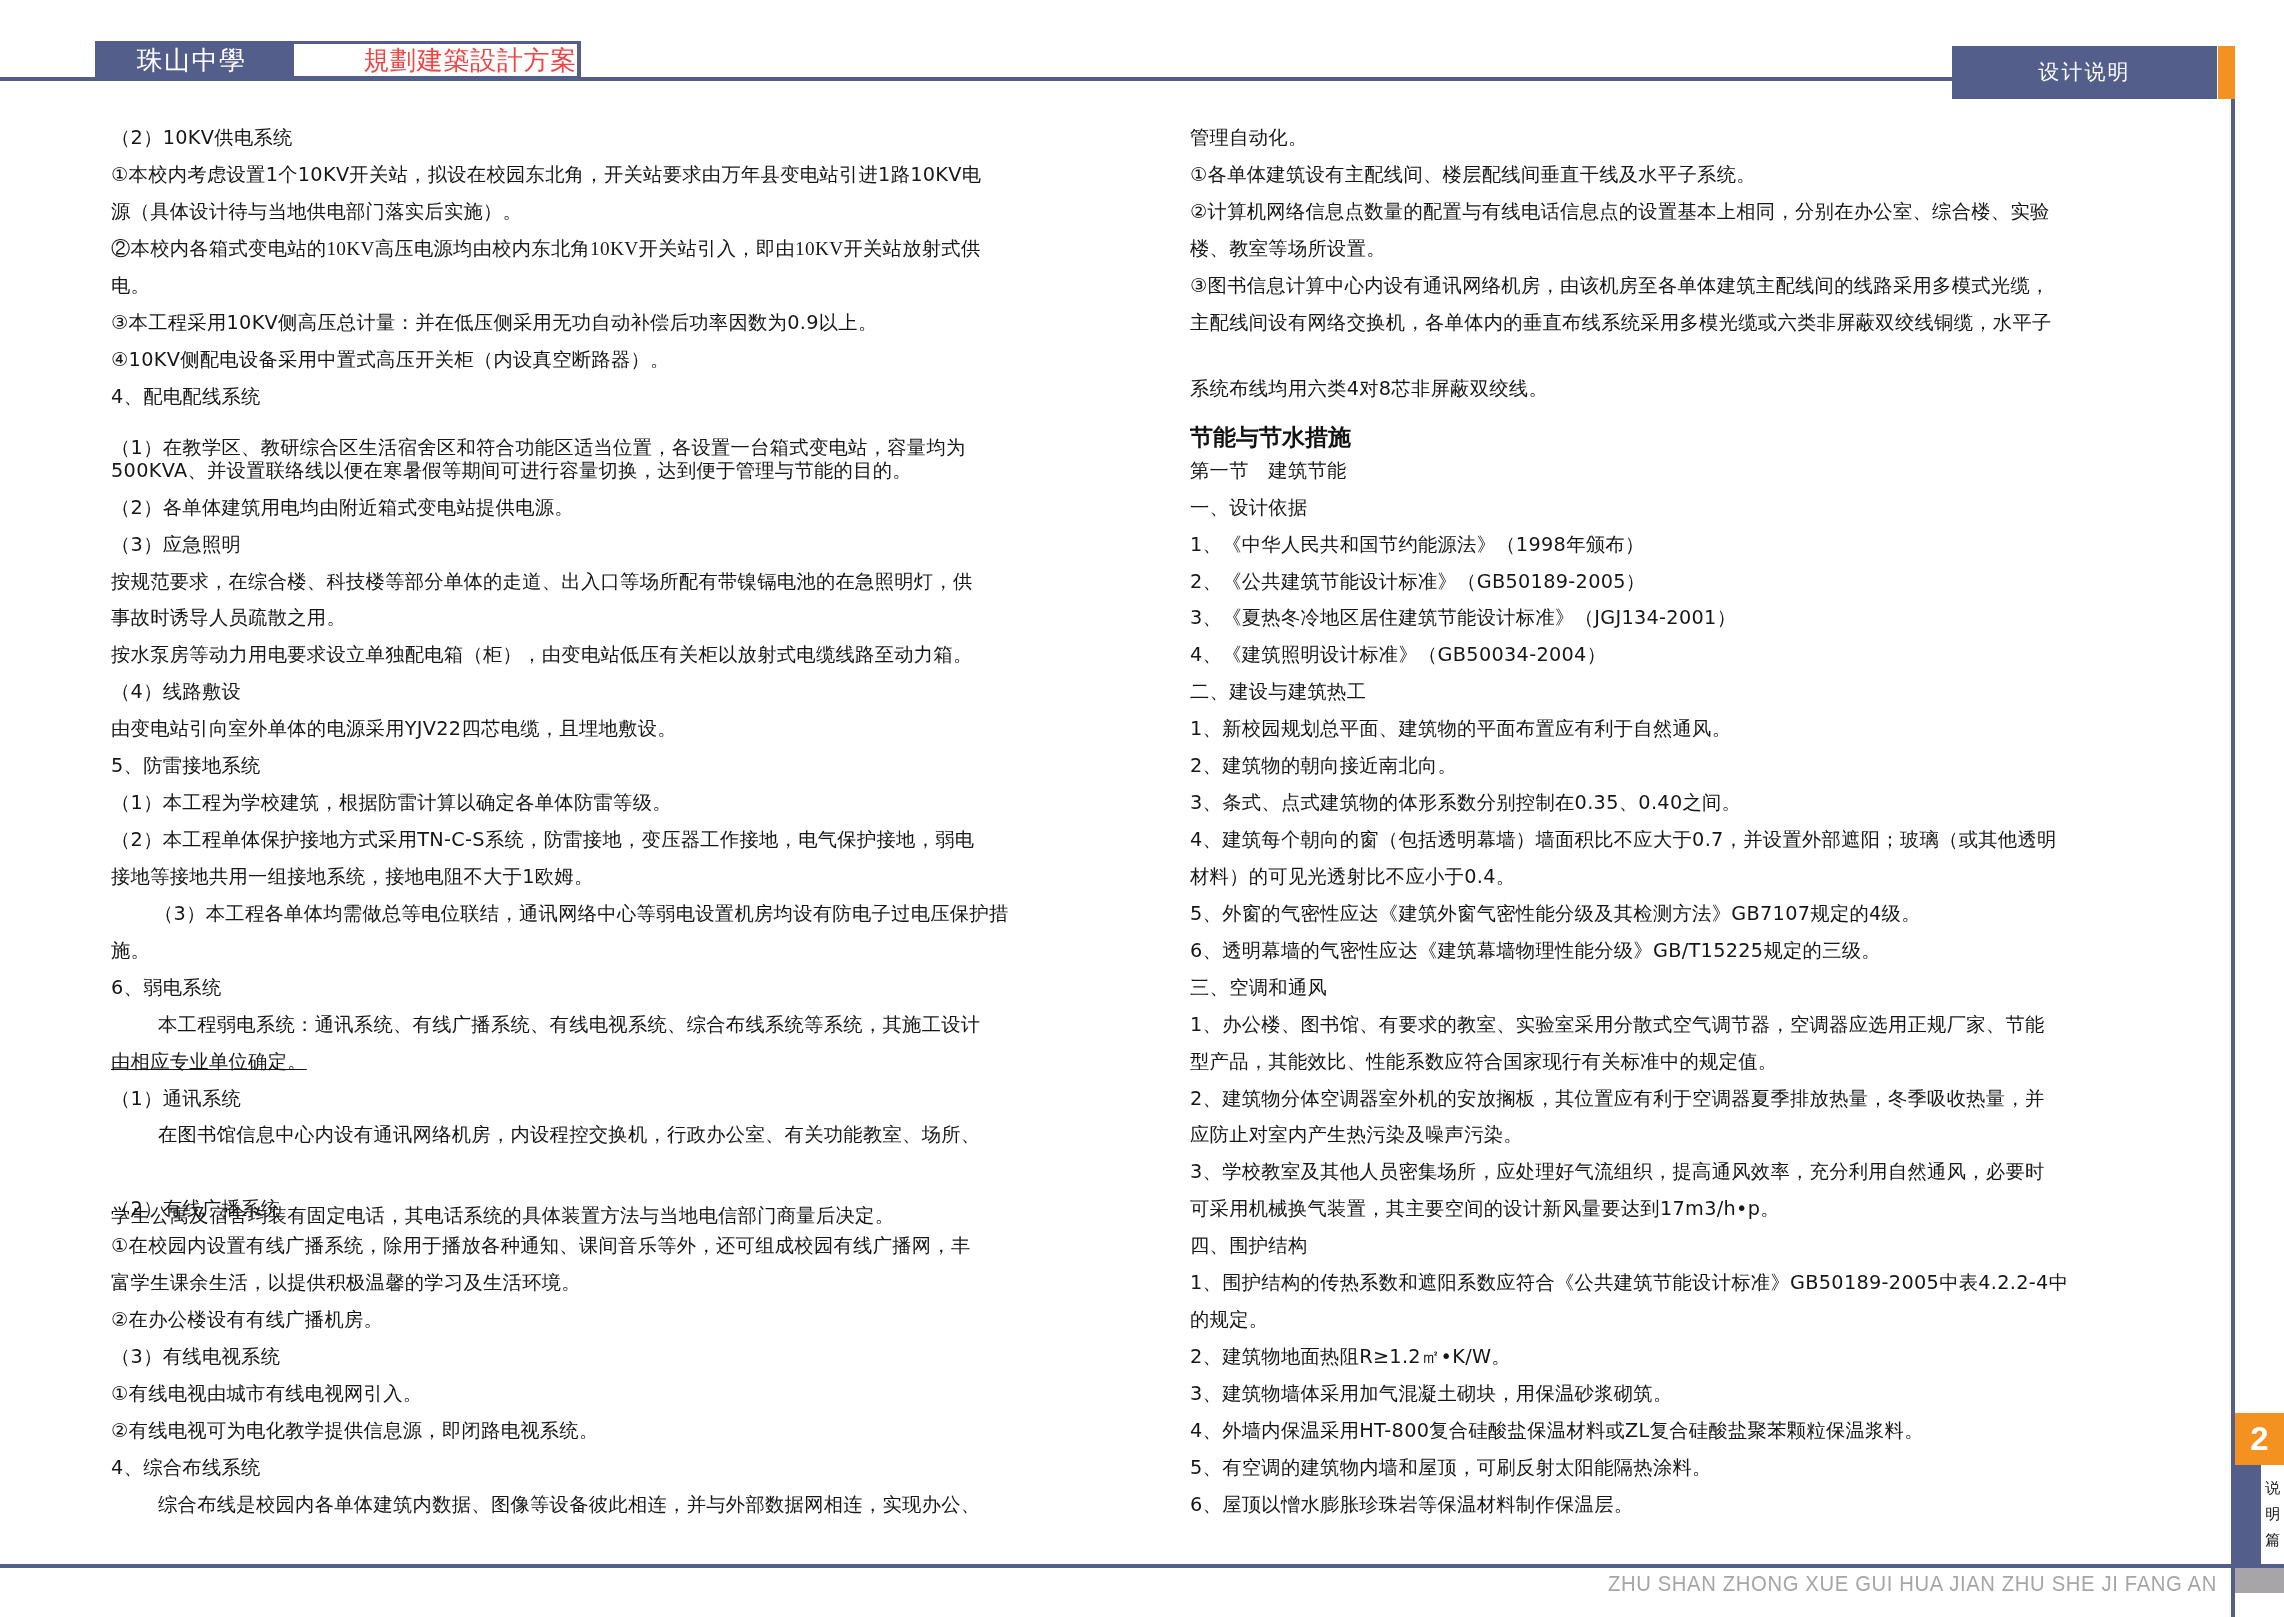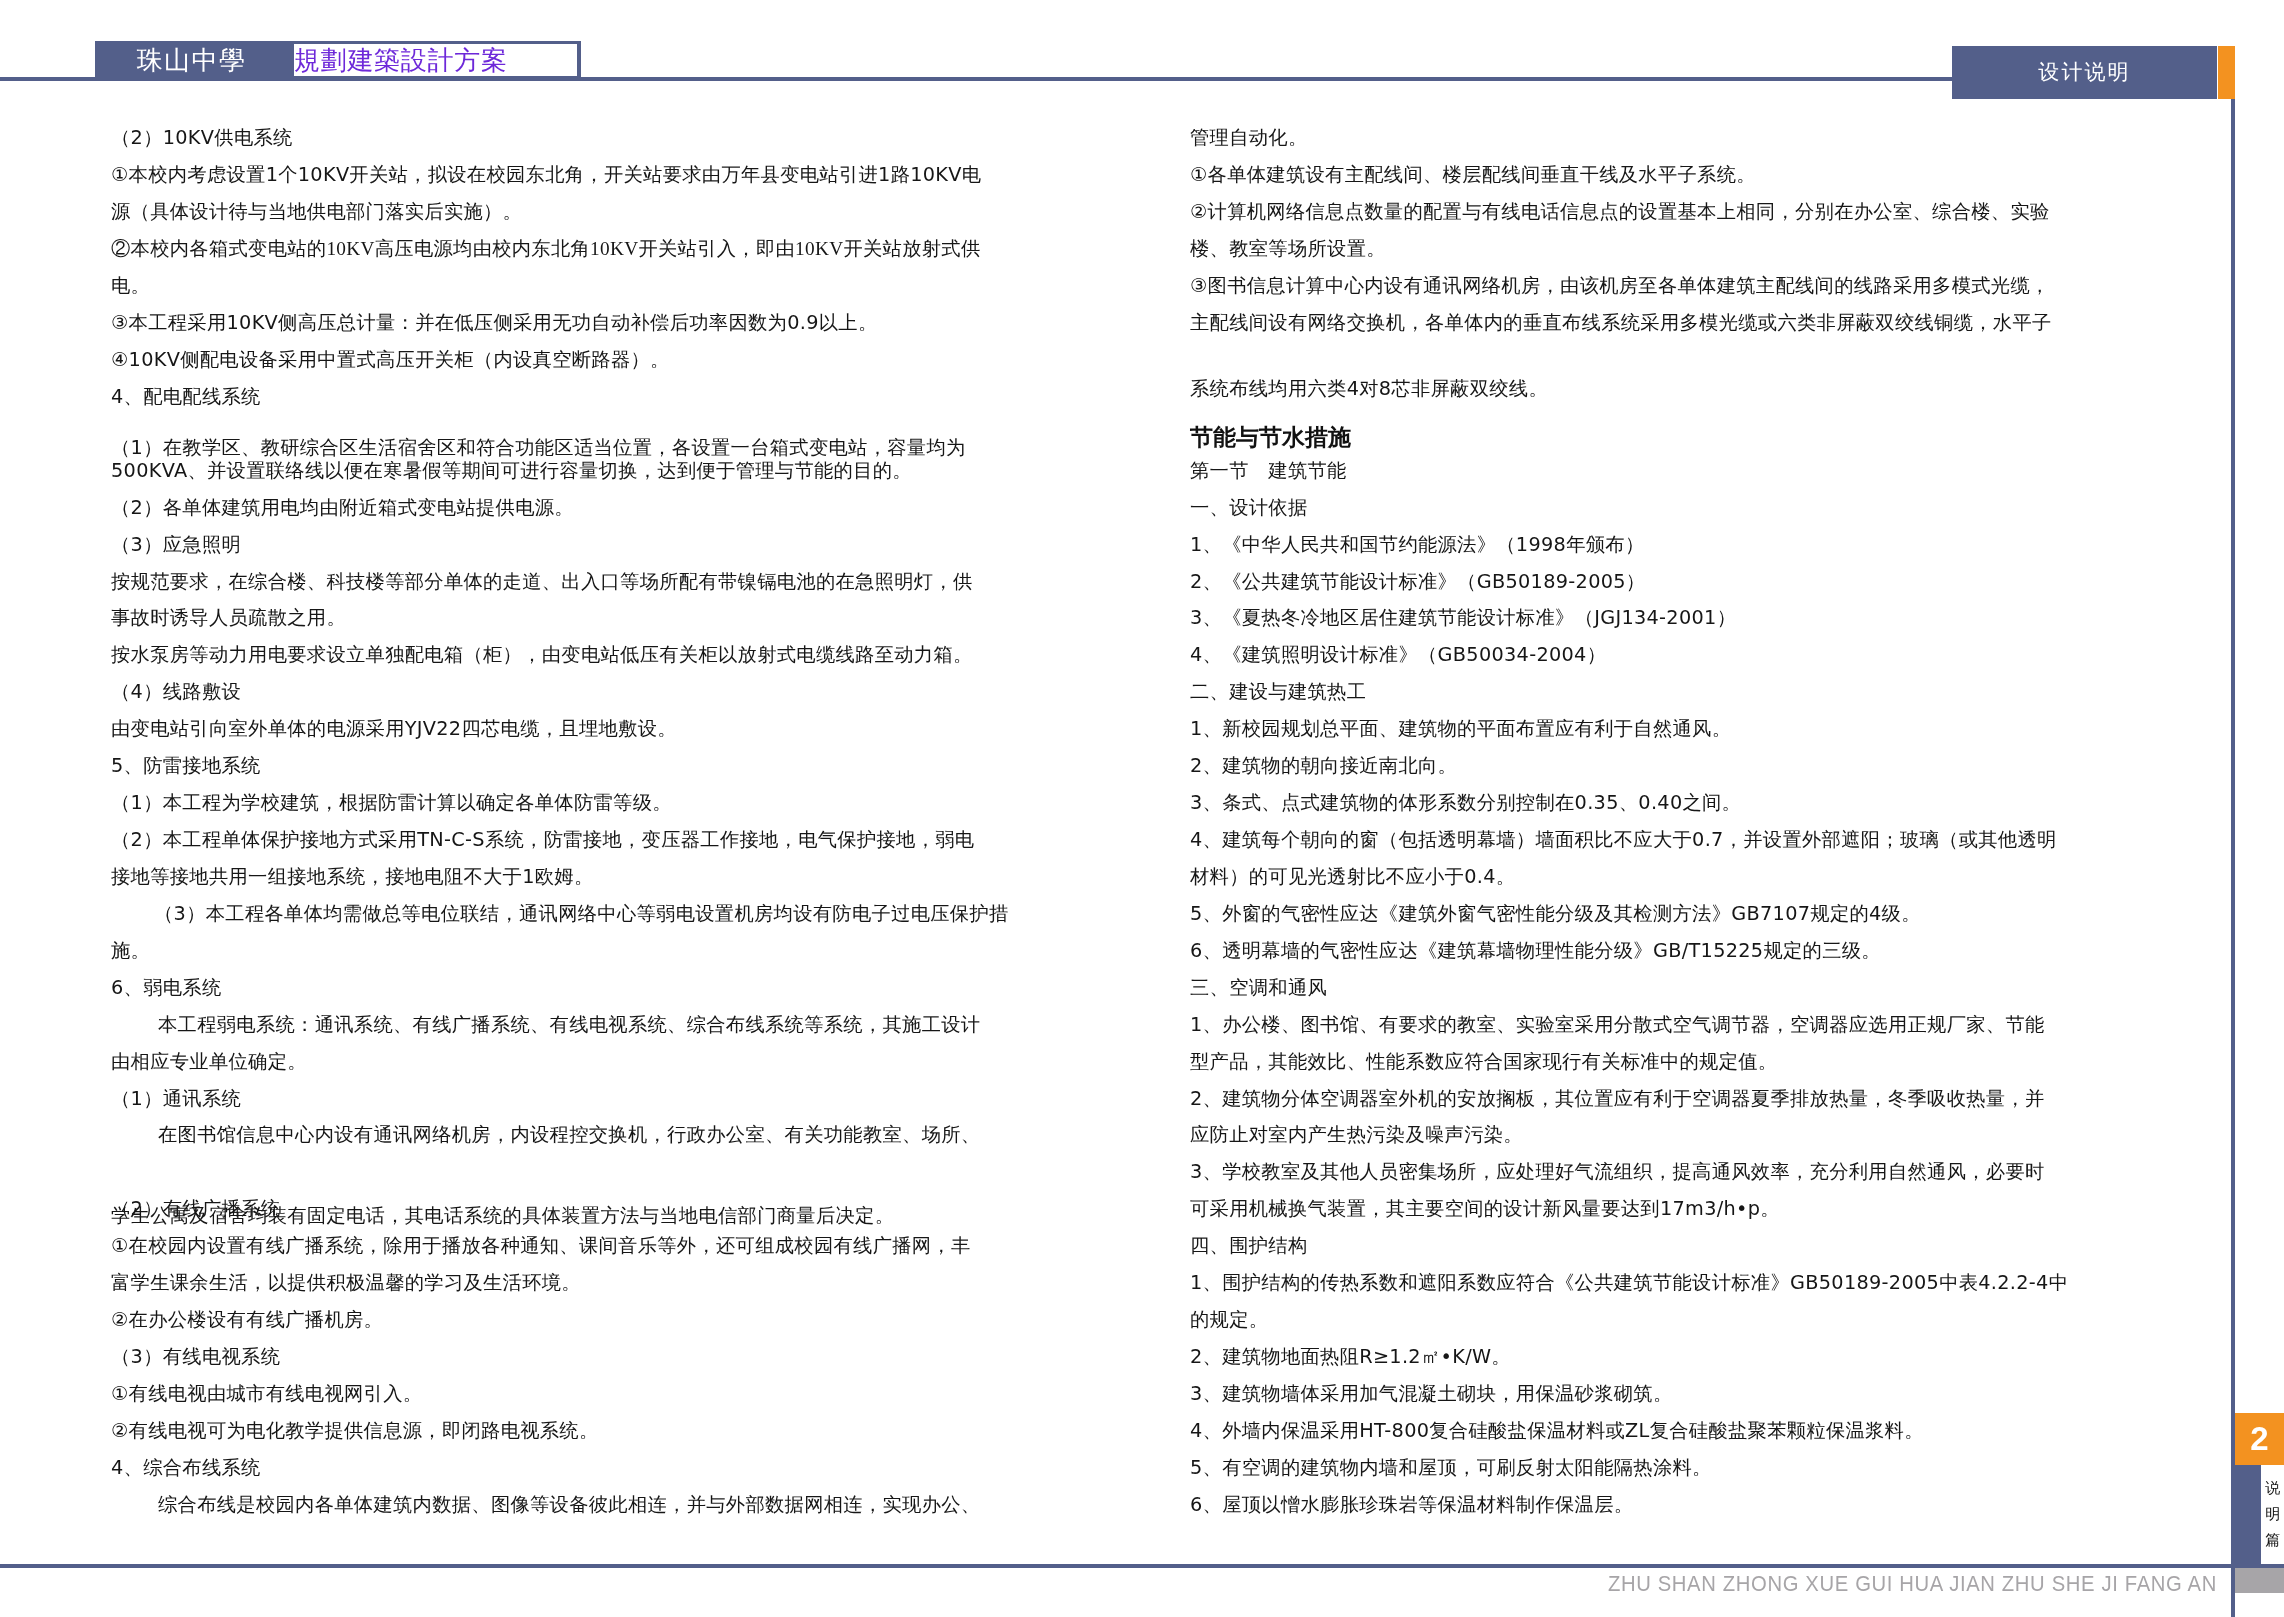--- a/index.html
+++ b/index.html
@@ -9,22 +9,22 @@
     font-family: "DejaVu Sans", "Liberation Sans", sans-serif;
     color: #111111;
   }
   .abs { position: absolute; }
   
   .top-rule { left: 0; top: 77px; width: 1955px; height: 4.1px; background: #535f8a; }
   .school-band { left: 95px; top: 41px; width: 486px; height: 38px; background: #535f8a; }
   .school-name { left: 95px; top: 41px; width: 193px; height: 38px; line-height: 38px; text-align: center;
     color: #ffffff; font-size: 26px; letter-spacing: 1.4px; }
   .title-box { left: 294px; top: 44px; width: 283px; height: 32px; background: #ffffff; }
-  .title-text { left: 294px; top: 44px; width: 283px; height: 32px; line-height: 32px; text-align: left;
-    color: #6d28d9; font-size: 26px; letter-spacing: 0.7px; }
+  .title-text { left: 294px; top: 44px; width: 283px; height: 32px; line-height: 32px; text-align: right;
+    color: #ef4444; font-size: 26px; letter-spacing: 0.7px; }
   .section-tab { left: 1952px; top: 46px; width: 265px; height: 53px; background: #535f8a; }
   .section-tab-text { left: 1952px; top: 46px; width: 265px; height: 53px; line-height: 53px; text-align: center;
     color: #ffffff; font-size: 21px; letter-spacing: 2.1px; }
   .section-accent { left: 2218px; top: 46px; width: 16.6px; height: 53px; background: #f39220; }
   .right-rule { left: 2231px; top: 99px; width: 4.1px; height: 1518px; background: #535f8a; }
   
   .bottom-rule { left: 0; top: 1564px; width: 2284px; height: 4.1px; background: #535f8a; }
   .footer-text { left: 1492px; top: 1570px; width: 725px; height: 28px; line-height: 28px; text-align: right;
     color: #a7a5a8; font-family: "Liberation Sans", sans-serif; font-size: 22px; letter-spacing: 0.7px;
     transform: scaleX(0.92); transform-origin: right center; }
@@ -73,21 +73,21 @@
     <div class="line" style="left: 111px; top: 680px;">（4）线路敷设</div>
     <div class="line" style="left: 111px; top: 717px;">由变电站引向室外单体的电源采用YJV22四芯电缆，且埋地敷设。</div>
     <div class="line" style="left: 111px; top: 754px;">5、防雷接地系统</div>
     <div class="line" style="left: 111px; top: 791px;">（1）本工程为学校建筑，根据防雷计算以确定各单体防雷等级。</div>
     <div class="line" style="left: 111px; top: 828px; text-align: right;">（2）本工程单体保护接地方式采用TN-C-S系统，防雷接地，变压器工作接地，电气保护接地，弱电</div>
     <div class="line" style="left: 111px; top: 865px;">接地等接地共用一组接地系统，接地电阻不大于1欧姆。</div>
     <div class="line" style="left: 111px; top: 902px; margin-left: 43px;">（3）本工程各单体均需做总等电位联结，通讯网络中心等弱电设置机房均设有防电子过电压保护措</div>
     <div class="line" style="left: 111px; top: 939px;">施。</div>
     <div class="line" style="left: 111px; top: 976px;">6、弱电系统</div>
     <div class="line indent" style="left: 111px; top: 1013px;">本工程弱电系统：通讯系统、有线广播系统、有线电视系统、综合布线系统等系统，其施工设计</div>
-    <div class="line" style="left: 111px; top: 1050px;">由相应专业单位确定。</div>
+    <div class="line" style="left: 111px; top: 1050px; text-decoration: underline;">由相应专业单位确定。</div>
     <div class="line" style="left: 111px; top: 1087px;">（1）通讯系统</div>
     <div class="line indent" style="left: 111px; top: 1123px;">在图书馆信息中心内设有通讯网络机房，内设程控交换机，行政办公室、有关功能教室、场所、</div>
     <div class="line" style="left: 111px; top: 1160px; margin-top: 44px;">学生公寓及宿舍均装有固定电话，其电话系统的具体装置方法与当地电信部门商量后决定。</div>
     <div class="line" style="left: 111px; top: 1197px;">（2）有线广播系统</div>
     <div class="line" style="left: 111px; top: 1234px;">①在校园内设置有线广播系统，除用于播放各种通知、课间音乐等外，还可组成校园有线广播网，丰</div>
     <div class="line" style="left: 111px; top: 1271px;">富学生课余生活，以提供积极温馨的学习及生活环境。</div>
     <div class="line" style="left: 111px; top: 1308px;">②在办公楼设有有线广播机房。</div>
     <div class="line" style="left: 111px; top: 1345px;">（3）有线电视系统</div>
     <div class="line" style="left: 111px; top: 1382px;">①有线电视由城市有线电视网引入。</div>
     <div class="line" style="left: 111px; top: 1419px;">②有线电视可为电化教学提供信息源，即闭路电视系统。</div>

